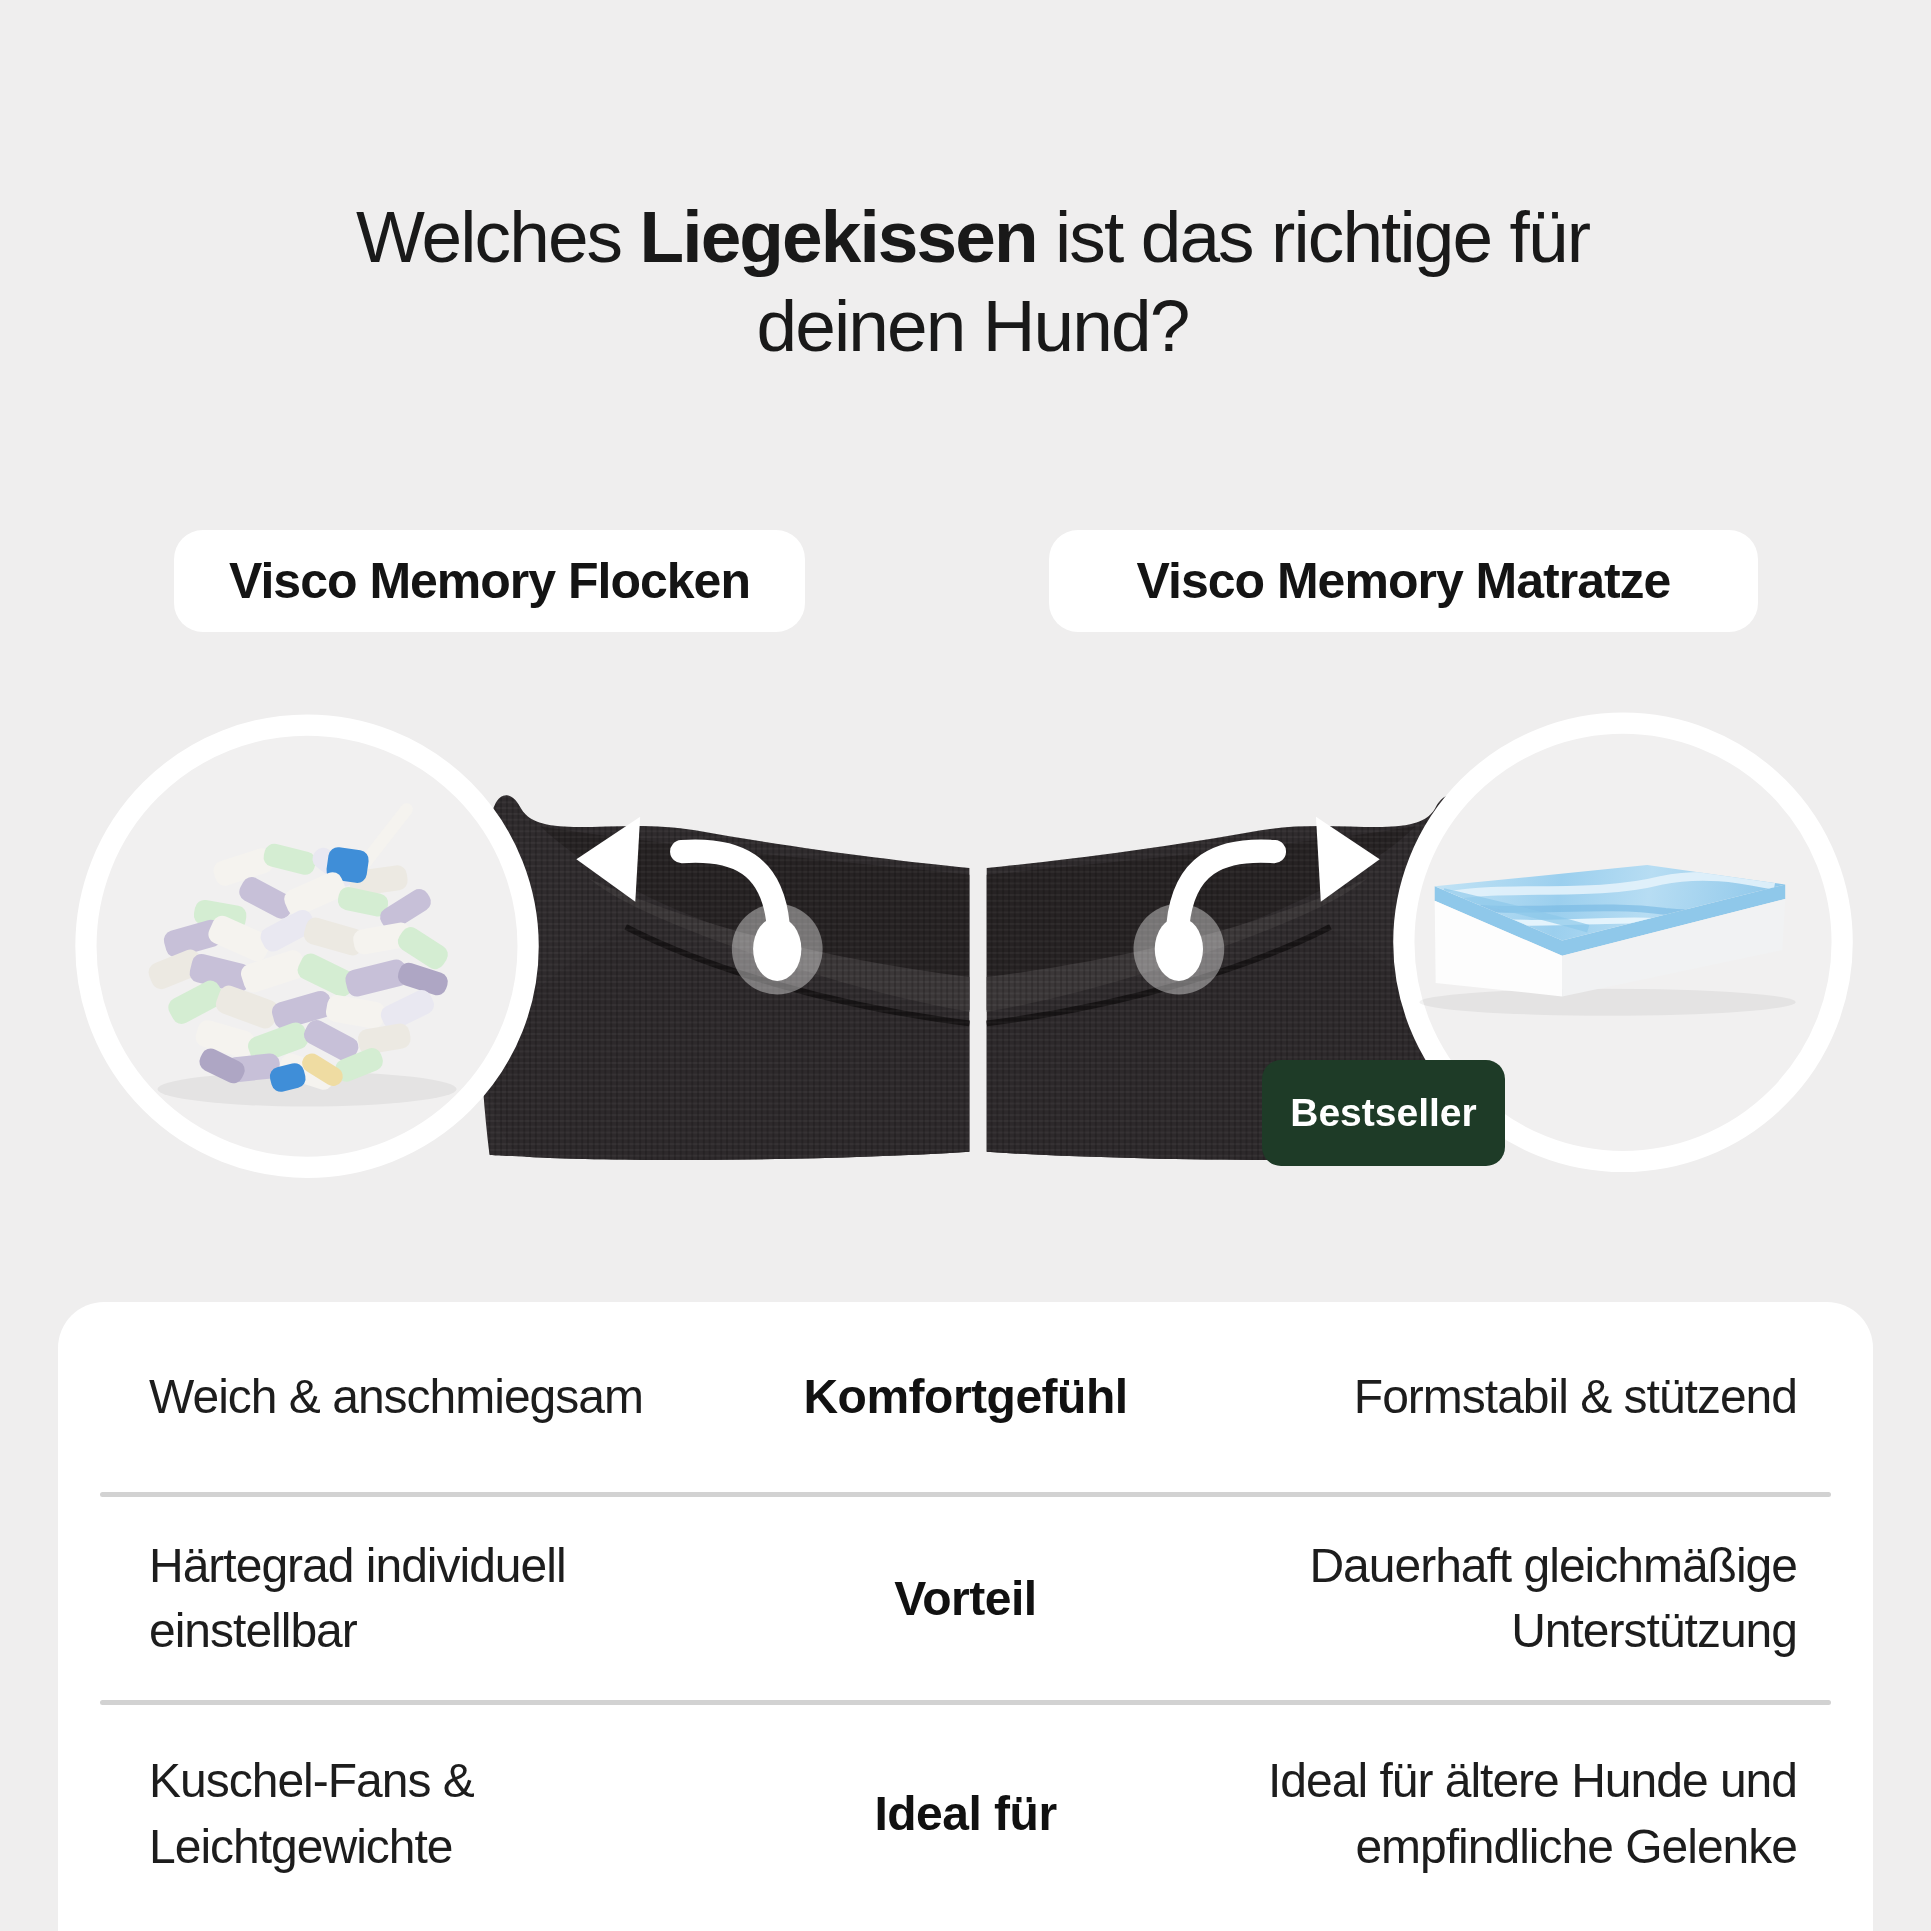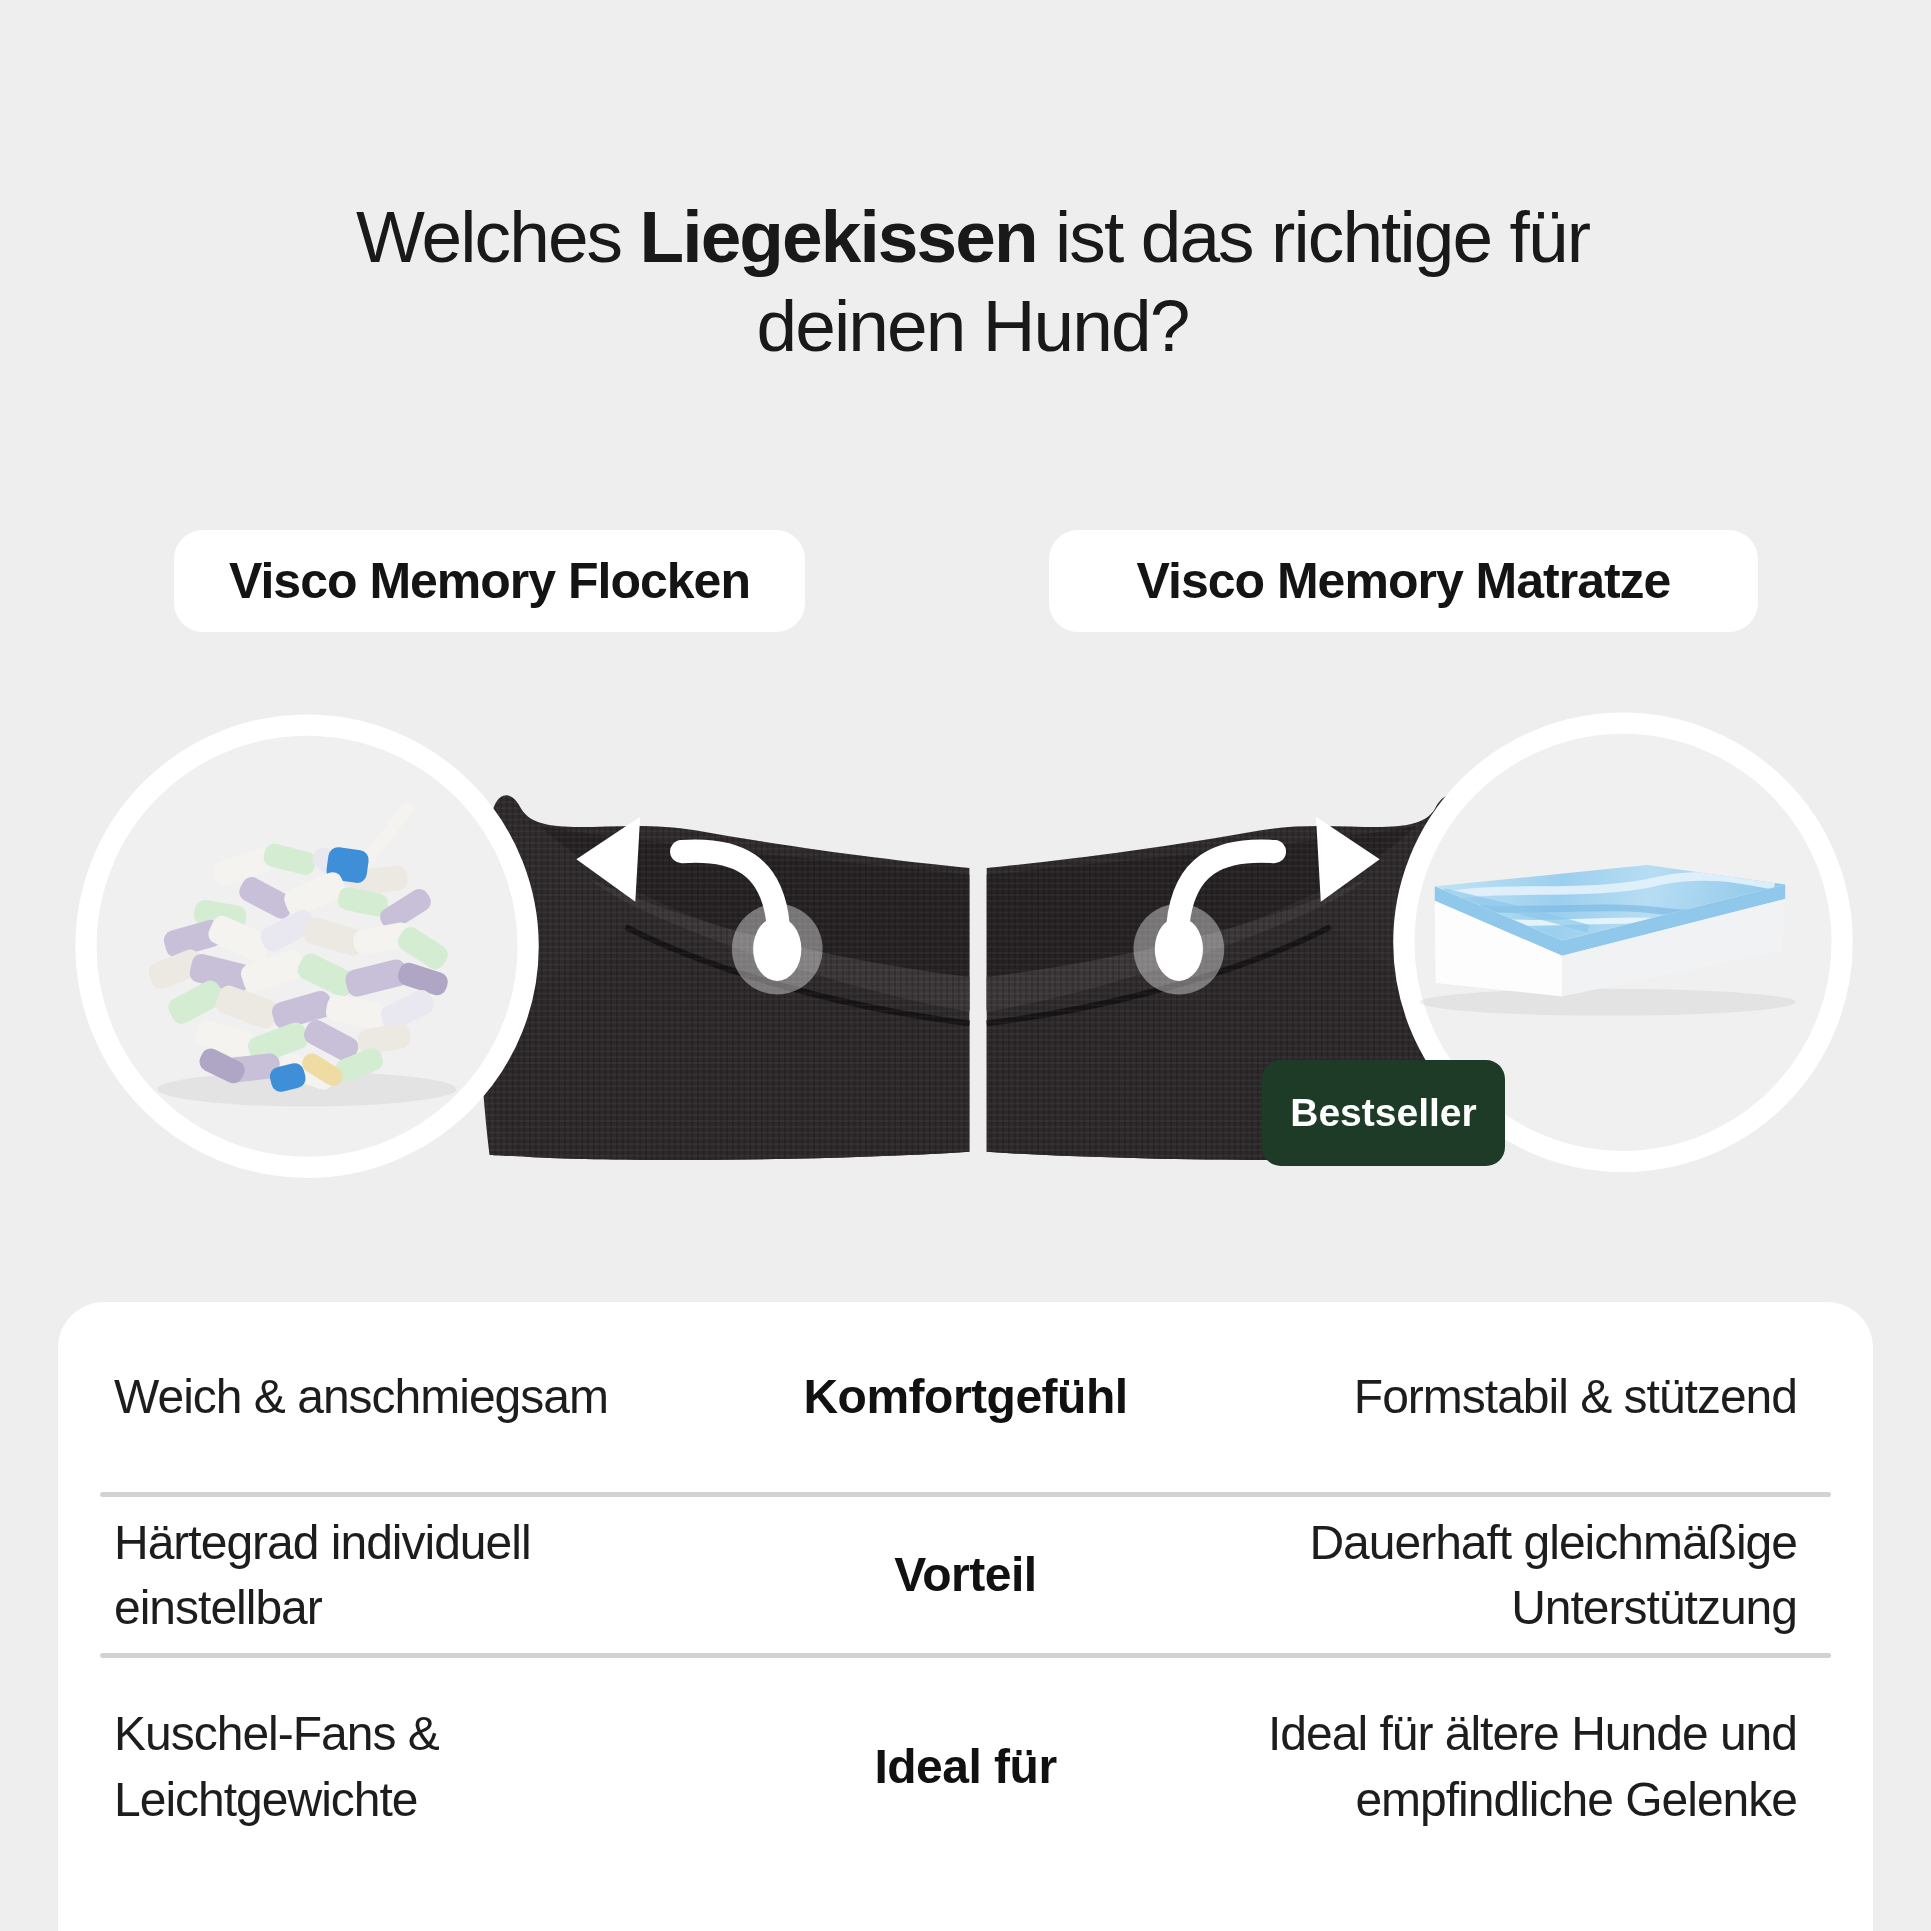--- a/index.html
+++ b/index.html
@@ -25,26 +25,26 @@
   
   .badge{position:absolute;left:1262px;top:1060px;width:243px;height:106px;border-radius:19px;
          background:#1e3b27;display:flex;align-items:center;justify-content:center;
          color:#ffffff;font-size:39px;font-weight:700;letter-spacing:0;}
 
   
   .card{position:absolute;left:58px;top:1302px;width:1815px;height:676px;background:#ffffff;
         border-radius:46px;}
   .row{display:grid;grid-template-columns:1fr 425px 1fr;align-items:center;}
   .row-1{height:190px;}
-  .row-2{height:156px;}
+  .row-2{height:203px;}
   .row-3{height:218px;}
   .cell{font-size:48px;line-height:1.36;color:#1d1d1d;letter-spacing:-1px;font-weight:400;}
   .cell span{display:block;}
   .cell span:empty{display:none;}
-  .cell-left{text-align:left;padding-left:56px;}
+  .cell-left{text-align:left;padding-left:91px;}
   .cell-mid{text-align:center;font-weight:700;font-size:48px;letter-spacing:-0.5px;color:#111111;}
   .cell-right{text-align:right;padding-right:76px;}
   .divider{height:4.8px;background:#d2d2d2;margin:0 42px;border-radius:2.9px;}
 </style>
 </head>
 <body>
 
 <div class="page">
 
   <h1 class="title">

